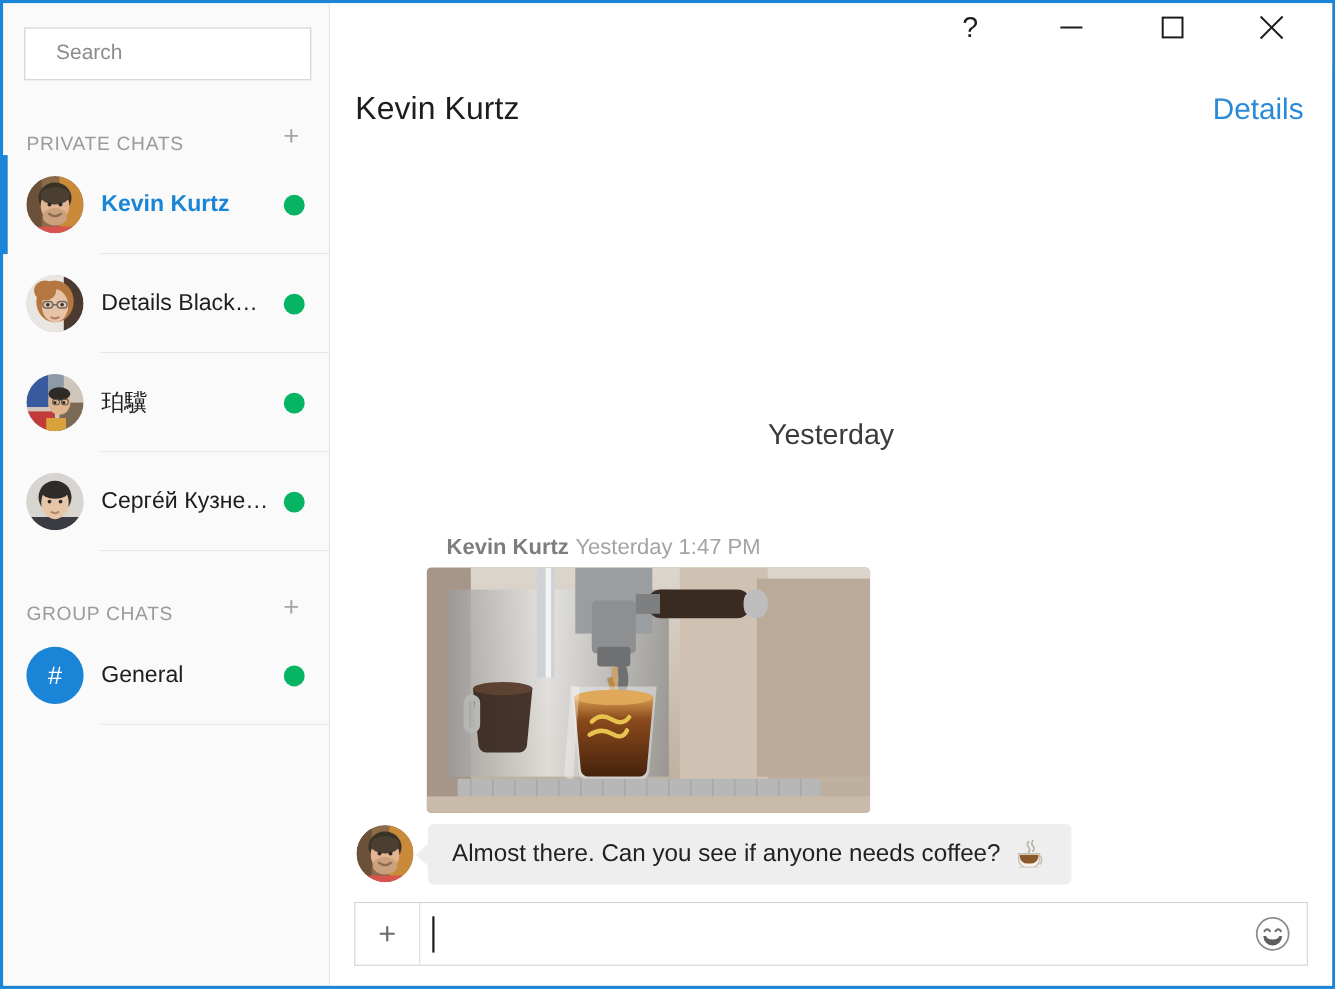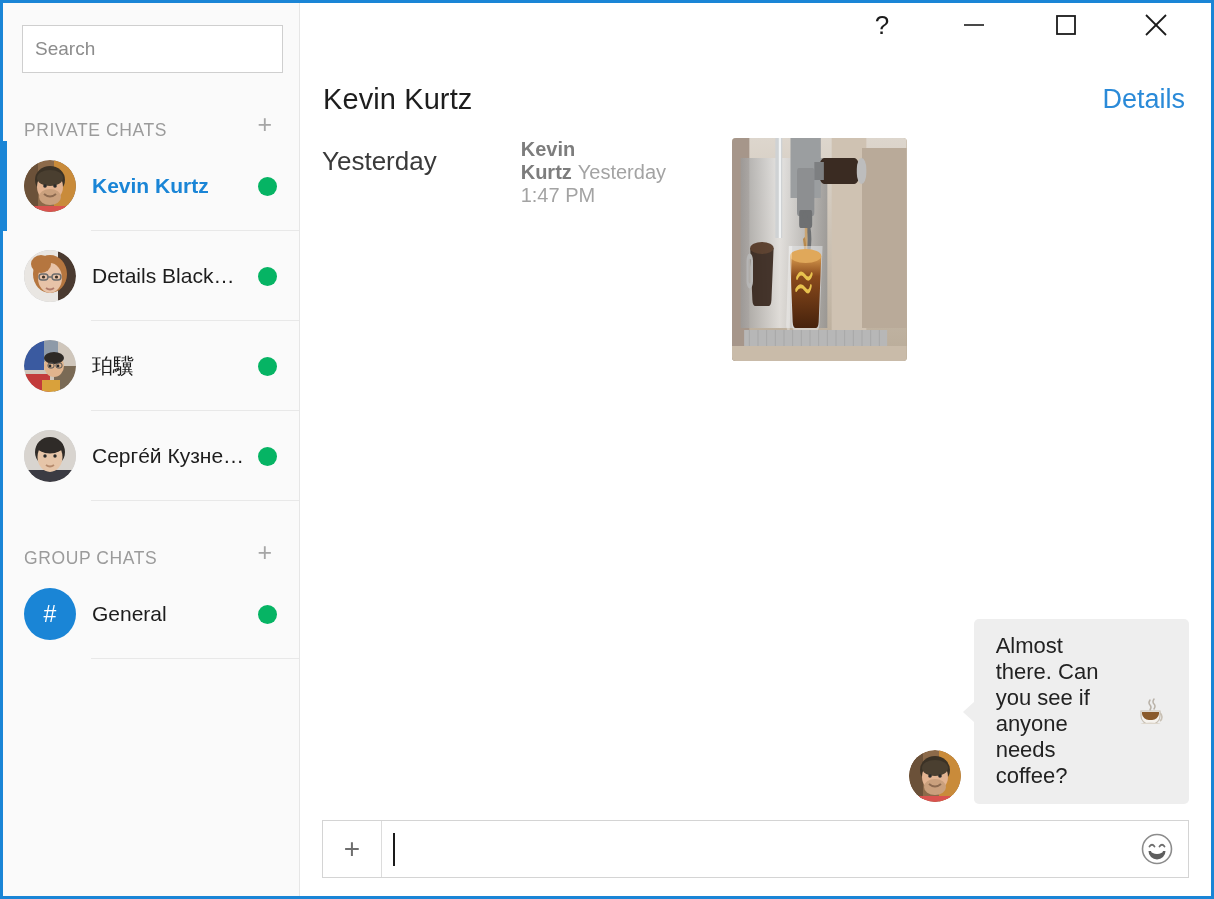--- a/index.html
+++ b/index.html
@@ -44,21 +44,21 @@
   }
 
   .search-input {
     width: 261px;
     height: 48px;
     border: 1px solid #cfcfcf;
     background: #ffffff;
     font-family: "Liberation Sans", "DejaVu Sans", sans-serif;
     font-size: 19px;
     color: #303030;
-    padding: 0 12px;
+    padding: 0 28px;
     outline: none;
   }
   .search-input::placeholder { color: #8c8c8c; }
 
   .section-header {
     display: flex;
     align-items: flex-end;
     justify-content: space-between;
     padding: 0 25px 0 21px;
     height: 46px;
@@ -197,21 +197,21 @@
     font-weight: 300;
     color: #2a8ad8;
     cursor: default;
   }
 
   
   .messages {
     flex: 1;
     min-height: 0;
     display: flex;
-    flex-direction: row;
+    flex-direction: column;
     justify-content: flex-end;
     padding: 0 22px 0 22px;
     overflow: hidden;
   }
 
   .day-divider {
     text-align: center;
     font-size: 26px;
     font-weight: 300;
     color: #3a3a3a;

